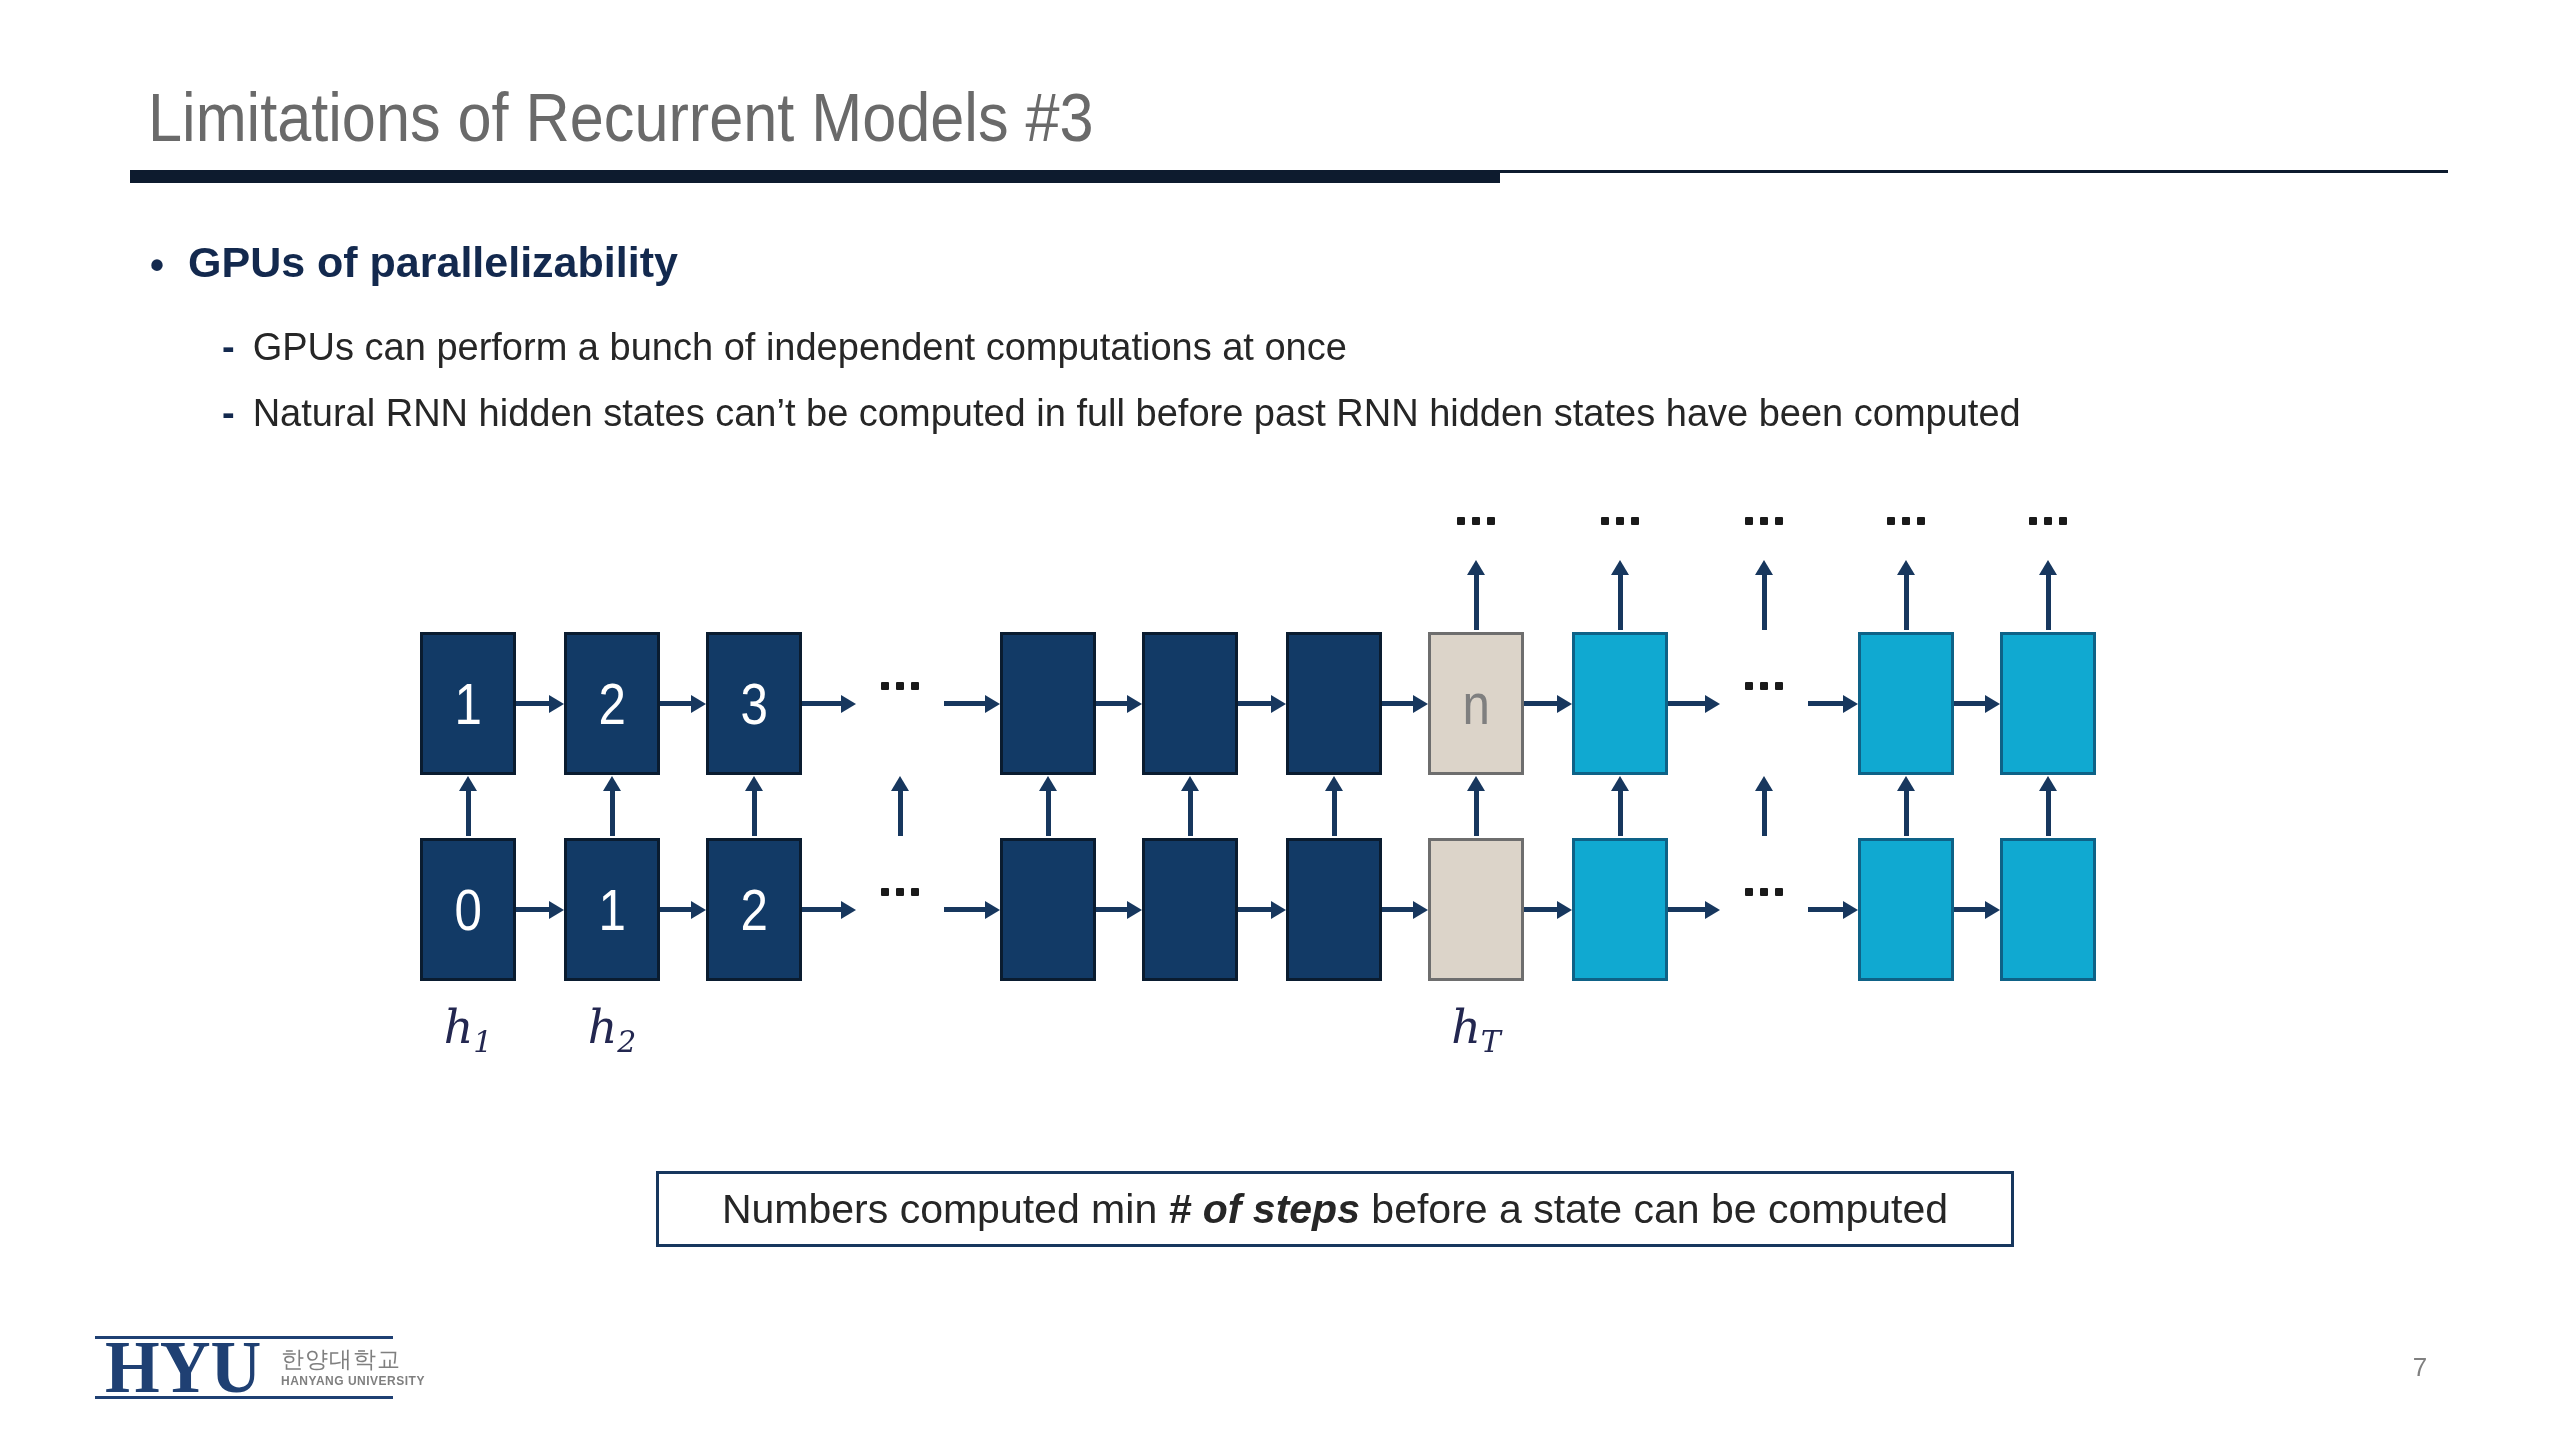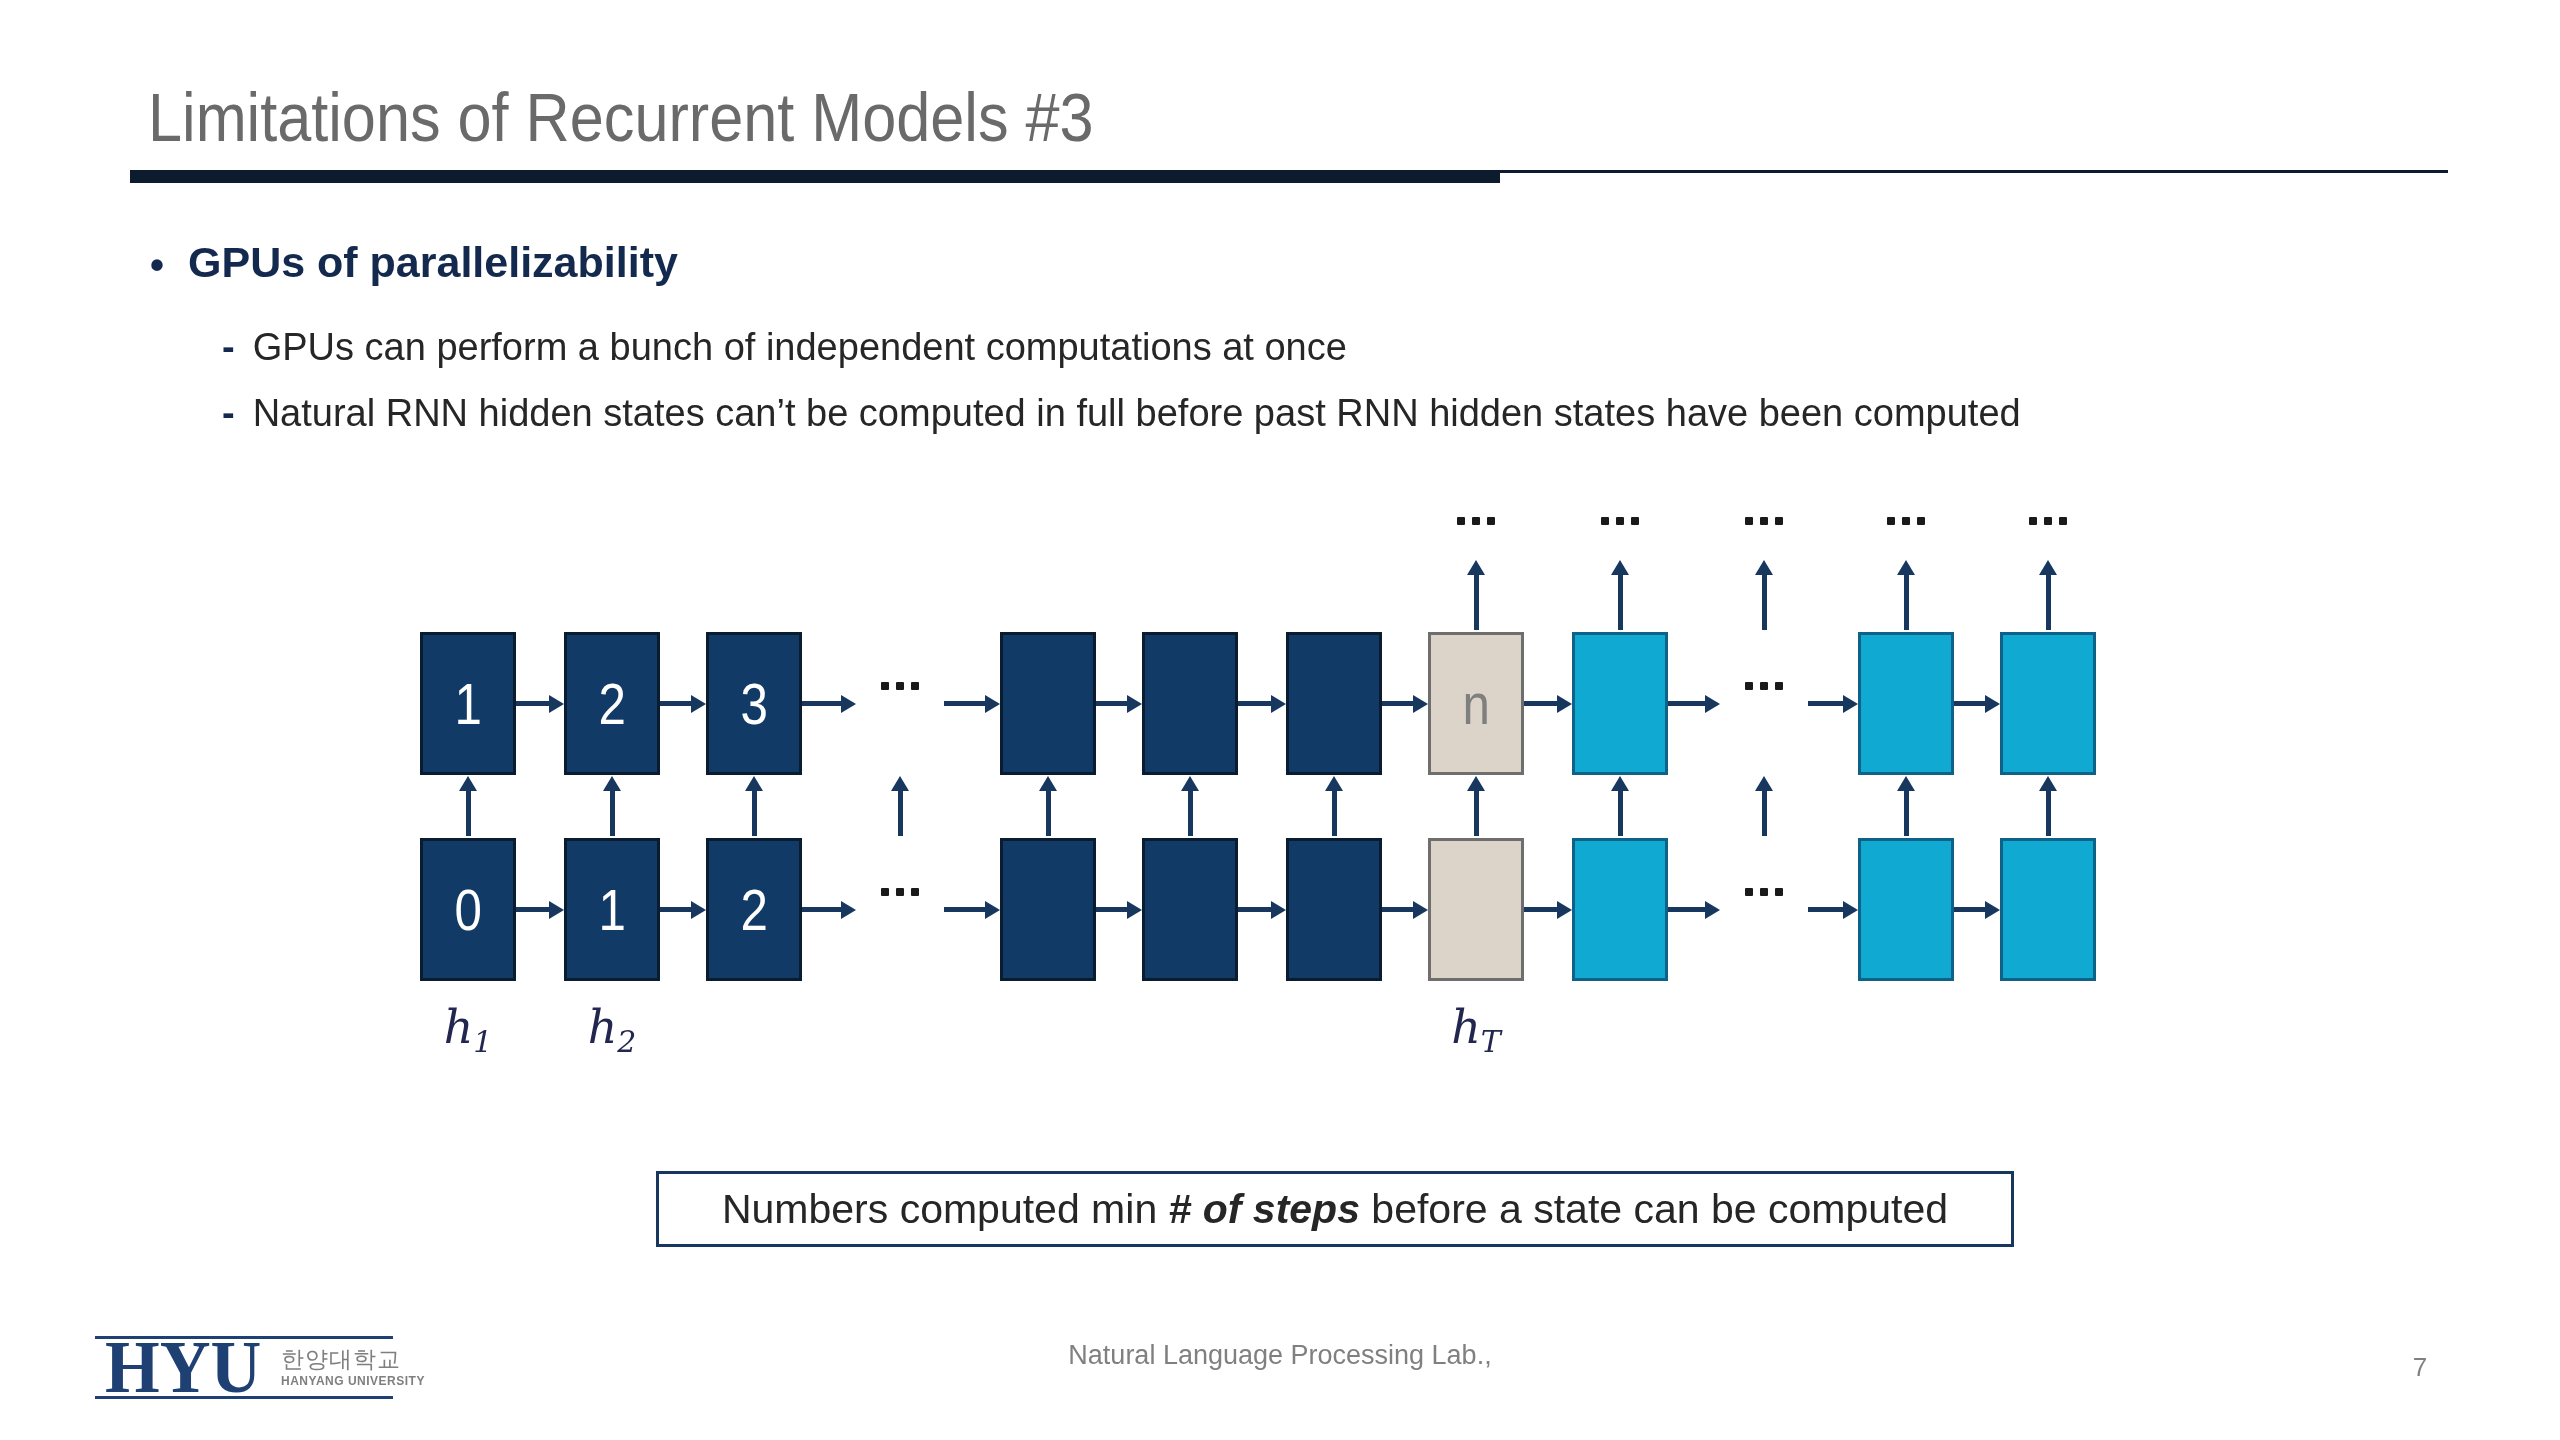--- a/index.html
+++ b/index.html
@@ -232,16 +232,15 @@
 
 <div class="abs logo">
   <div class="abs logo-line-top"></div>
   <div class="abs logo-acronym">HYU</div>
   <div class="abs logo-korean">한양대학교</div>
   <div class="abs logo-english">HANYANG UNIVERSITY</div>
   <div class="abs logo-line-bottom"></div>
 </div>
 
 <div class="abs footer-center">
-  <div>Natural Language Processing Lab.,</div>
 </div>
 
 <div class="abs page-number">7</div>
 
 </body></html>

